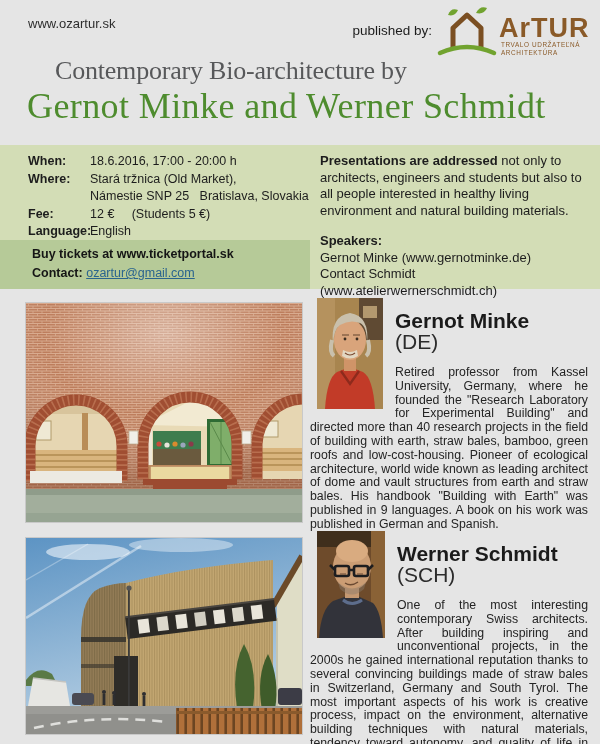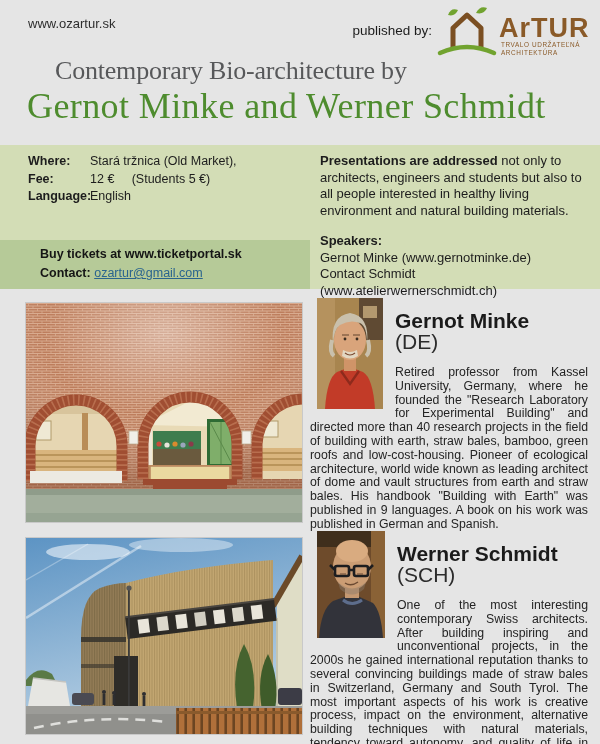--- a/index.html
+++ b/index.html
@@ -15,21 +15,21 @@
           font-size:26px;letter-spacing:-0.2px;color:#57585a;margin-left:28px;}
   .title2{position:absolute;left:27px;top:85px;font-family:"Liberation Serif","DejaVu Serif",serif;
           font-size:36px;letter-spacing:0.4px;color:#4e8c2e;}
 
   
   .info{position:absolute;left:0;top:145px;width:600px;height:144px;background:#d3ddb6;}
   .info-left{position:absolute;left:28px;top:8px;font-size:12.5px;line-height:17.5px;color:#1d1d1d;}
   .irow{display:flex;}
   .ilab{width:62px;font-weight:bold;flex:0 0 62px;}
   .banner{position:absolute;left:0;top:95px;width:310px;height:49px;background:#b6ca98;
-          box-sizing:border-box;padding:7px 0 0 40px;}
+          box-sizing:border-box;padding:7px 0 0 32px;}
   .tickets{font-weight:bold;font-size:12.5px;color:#151515;}
   .contact{margin-top:5px;font-size:12.5px;color:#151515;}
   .email{color:#2a648e;text-decoration:underline;cursor:pointer;}
   .info-right{position:absolute;left:320px;top:8px;width:272px;font-size:13px;line-height:16.5px;color:#1d1d1d;}
   .aud{margin:0;}
   .sp-label{margin-top:14px;font-weight:bold;}
   .b{font-weight:bold;}
 
   
   .photo{position:absolute;left:25px;border:1px solid #c9c9c9;background:#fff;display:block;}
@@ -64,22 +64,26 @@
     <text x="65" y="40" font-size="6.4" fill="#8a5a28" letter-spacing="0.6">TRVALO UDRŽATEĽNÁ</text>
     <text x="65" y="48" font-size="6.4" fill="#8a5a28" letter-spacing="0.6">ARCHITEKTÚRA</text>
   </svg>
 
   <div class="title1">Contemporary Bio-architecture by</div>
   <div class="title2">Gernot Minke and Werner Schmidt</div>
 
   <div class="info">
     <div class="info-left">
       <div class="irow">
+        <span class="ilab">When:</span>
+        <span class="ival">18.6.2016, 17:00 - 20:00 h</span>
+      </div>
+      <div class="irow">
         <span class="ilab">Where:</span>
-        <span class="ival"><span>Stará tržnica (Old Market),</span><br></span>
+        <span class="ival"><span>Stará tržnica (Old Market),</span><br><span>Námestie SNP 25&nbsp;&nbsp; Bratislava, Slovakia</span></span>
       </div>
       <div class="irow">
         <span class="ilab">Fee:</span>
         <span class="ival">12 €&nbsp;&nbsp;&nbsp;&nbsp;&nbsp;(Students 5 €)</span>
       </div>
       <div class="irow">
         <span class="ilab">Language:</span>
         <span class="ival">English</span>
       </div>
     </div>

